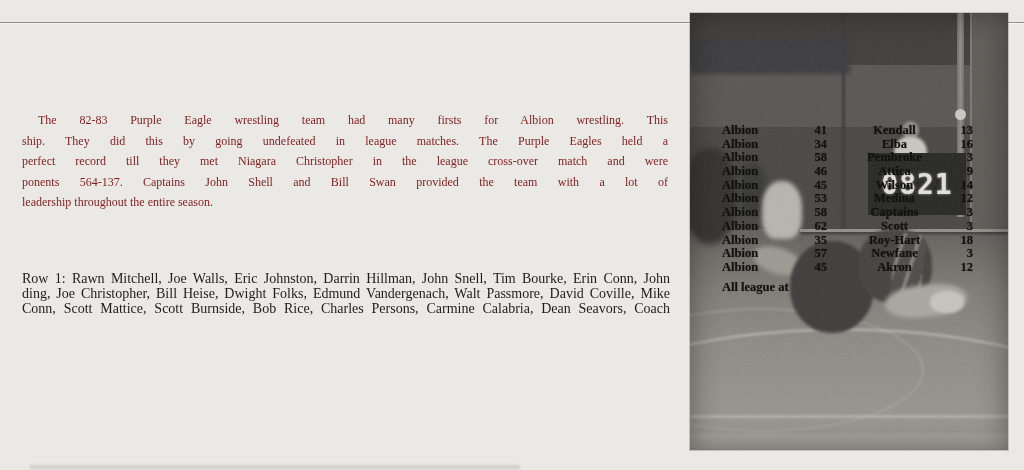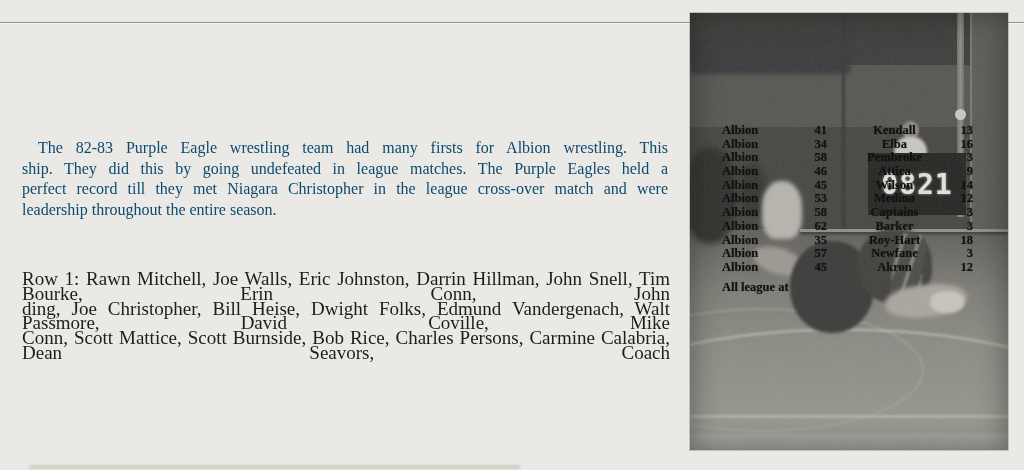--- a/index.html
+++ b/index.html
@@ -12,29 +12,29 @@
   }
   
   .top-rule{
     position:absolute;left:0;top:22px;width:1024px;height:1px;
     background:#8f8e8a;
     box-shadow:0 1px 0 rgba(255,255,255,.6);
   }
   
   .article{
     position:absolute;left:22px;top:110px;width:646px;
-    font-size:16px;line-height:20.6px;color:#0c4a6e;margin-top:28px;
+    font-size:12px;line-height:20.6px;color:#7f1d1d;
   }
   .pline{display:block;text-align:justify;text-align-last:justify;white-space:normal;}
   .pline.first{padding-left:16px;}
   .pline.last{text-align-last:left;}
   
   .roster{
     position:absolute;left:22px;top:272px;width:648px;
-    font-size:19px;line-height:14.8px;color:#1d1d1d;
+    font-size:14px;line-height:14.8px;color:#1d1d1d;
   }
   .rline{display:block;text-align:justify;text-align-last:justify;}
   .rline.last{text-align-last:left;}
   
   .bottom-strip{
     position:absolute;left:30px;top:465px;width:490px;height:4px;
     background:#cfcec8;filter:blur(1px);
   }
   
   .photo{
@@ -110,20 +110,21 @@
 <body>
 
 <div class="stage">
 
   <div class="top-rule"></div>
 
   <div class="article">
     <span class="pline first">The 82-83 Purple Eagle wrestling team had many firsts for Albion wrestling. This</span>
     <span class="pline">ship. They did this by going undefeated in league matches. The Purple Eagles held a</span>
     <span class="pline">perfect record till they met Niagara Christopher in the league cross-over match and were</span>
+    <span class="pline">ponents 564-137. Captains John Shell and Bill Swan provided the team with a lot of</span>
     <span class="pline last">leadership throughout the entire season.</span>
   </div>
 
   <div class="roster">
     <span class="rline">Row 1: Rawn Mitchell, Joe Walls, Eric Johnston, Darrin Hillman, John Snell, Tim Bourke, Erin Conn, John</span>
     <span class="rline">ding, Joe Christopher, Bill Heise, Dwight Folks, Edmund Vandergenach, Walt Passmore, David Coville, Mike</span>
     <span class="rline">Conn, Scott Mattice, Scott Burnside, Bob Rice, Charles Persons, Carmine Calabria, Dean Seavors, Coach</span>
   </div>
 
   <figure class="photo">
@@ -226,21 +227,21 @@
         <span class="c-ts">58</span>
         <span class="c-gap"></span>
         <span class="c-opp">Captains</span>
         <span class="c-os">3</span>
       </div>
       <div class="rrow">
         <span class="c-sp"></span>
         <span class="c-team">Albion</span>
         <span class="c-ts">62</span>
         <span class="c-gap"></span>
-        <span class="c-opp">Barker</span>
+        <span class="c-opp">Scott</span>
         <span class="c-os">3</span>
       </div>
       <div class="rrow">
         <span class="c-sp"></span>
         <span class="c-team">Albion</span>
         <span class="c-ts">35</span>
         <span class="c-gap"></span>
         <span class="c-opp">Roy-Hart</span>
         <span class="c-os">18</span>
       </div>

